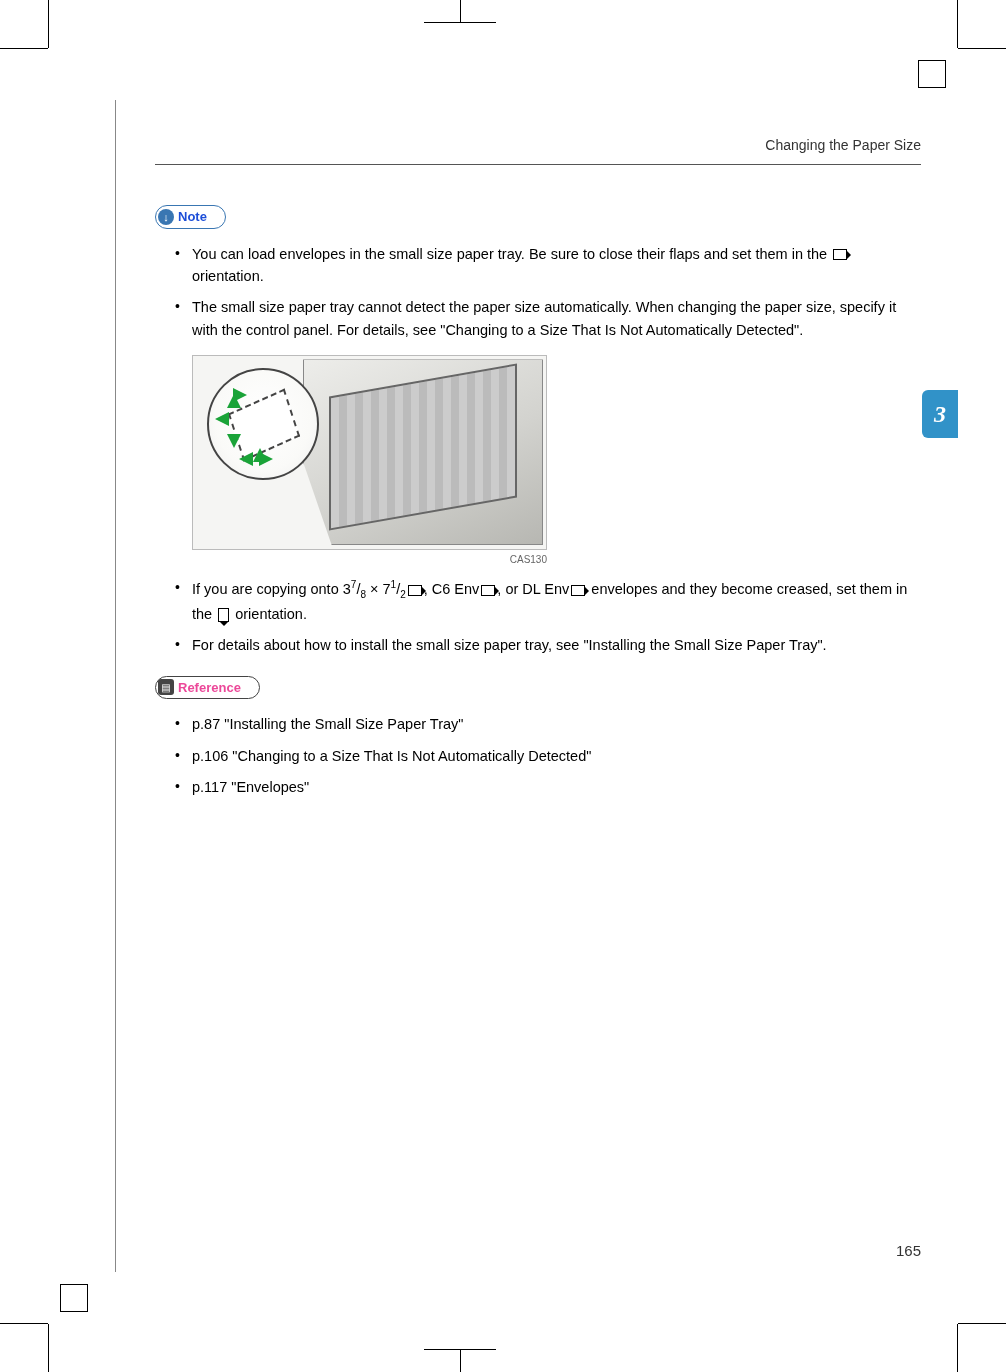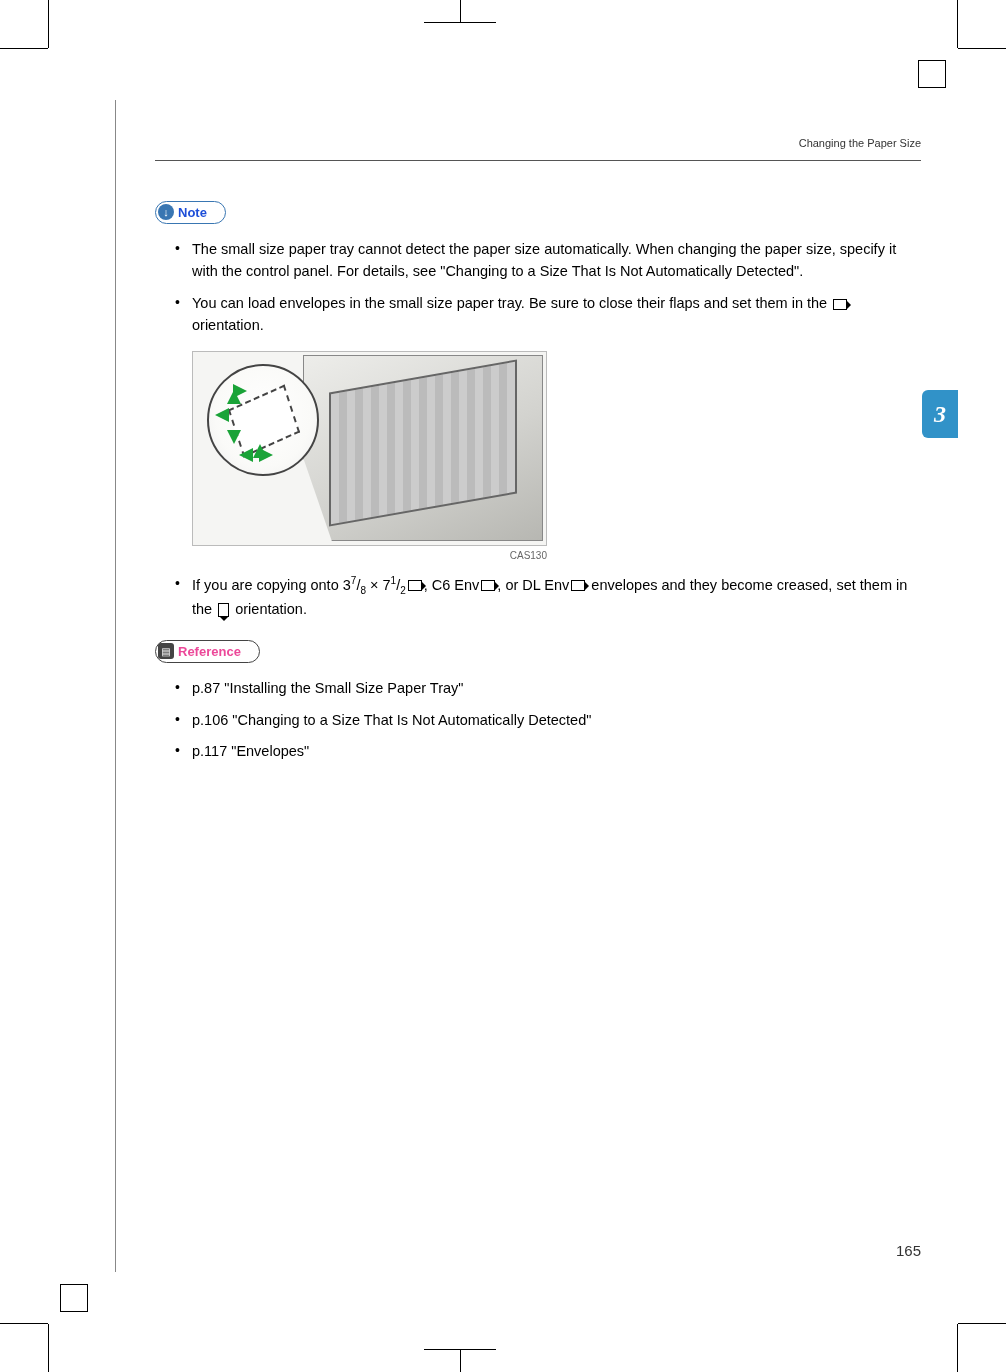--- a/index.html
+++ b/index.html
@@ -64,21 +64,21 @@
       background: #888;
     }
     .page-content {
       position: absolute;
       left: 155px;
       right: 85px;
       top: 135px;
     }
     .running-header {
       text-align: right;
-      font-size: 11px;
+      font-size: 14px;
       color: #333;
       padding-bottom: 8px;
       border-bottom: 1px solid #555;
       margin-bottom: 40px;
     }
     .chapter-tab {
       position: absolute;
       top: 390px;
       right: 48px;
       width: 36px;
@@ -327,22 +327,22 @@
 
 <div class="page-content">
   <div class="running-header">Changing the Paper Size</div>
 
   <div class="note-pill">
     <span class="circle">↓</span>
     <span class="label">Note</span>
   </div>
 
   <ul class="bullet-list">
+    <li>You can load envelopes in the small size paper tray. Be sure to close their flaps and set them in the <span class="orient-icon flap"></span> orientation.</li>
     <li>The small size paper tray cannot detect the paper size automatically. When changing the paper size, specify it with the control panel. For details, see "Changing to a Size That Is Not Automatically Detected".</li>
-    <li>You can load envelopes in the small size paper tray. Be sure to close their flaps and set them in the <span class="orient-icon flap"></span> orientation.</li>
   </ul>
 
   <div class="figure-wrap">
     <div class="figure-box">
       <div class="tray-drawing"></div>
       <div class="callout-circle c1">
         <div class="paper-sheet"></div>
         <span class="arrow arrow-l" style="left:6px; top:42px;"></span>
         <span class="arrow arrow-r" style="left:24px; top:18px;"></span>
         <span class="arrow arrow-u" style="left:18px; top:24px;"></span>
@@ -354,20 +354,21 @@
     </div>
     <div class="figure-caption">CAS130</div>
   </div>
 
   <ul class="bullet-list">
     <li>If you are copying onto 3<span class="frac"><sup>7</sup>/<sub>8</sub></span> × 7<span class="frac"><sup>1</sup>/<sub>2</sub></span><span class="orient-icon flap"></span>, C6 Env<span class="orient-icon flap"></span>, or DL Env<span class="orient-icon flap"></span> envelopes and they become creased, set them in the <span class="orient-icon-tall flap"></span> orientation.</li>
   </ul>
 
 
   <ul class="bullet-list">
+    <li>For details about how to install the small size paper tray, see "Installing the Small Size Paper Tray".</li>
   </ul>
 
   <div class="ref-pill">
     <span class="square">▤</span>
     <span class="label">Reference</span>
   </div>
 
   <ul class="bullet-list">
     <li>p.87 "Installing the Small Size Paper Tray"</li>
     <li>p.106 "Changing to a Size That Is Not Automatically Detected"</li>

